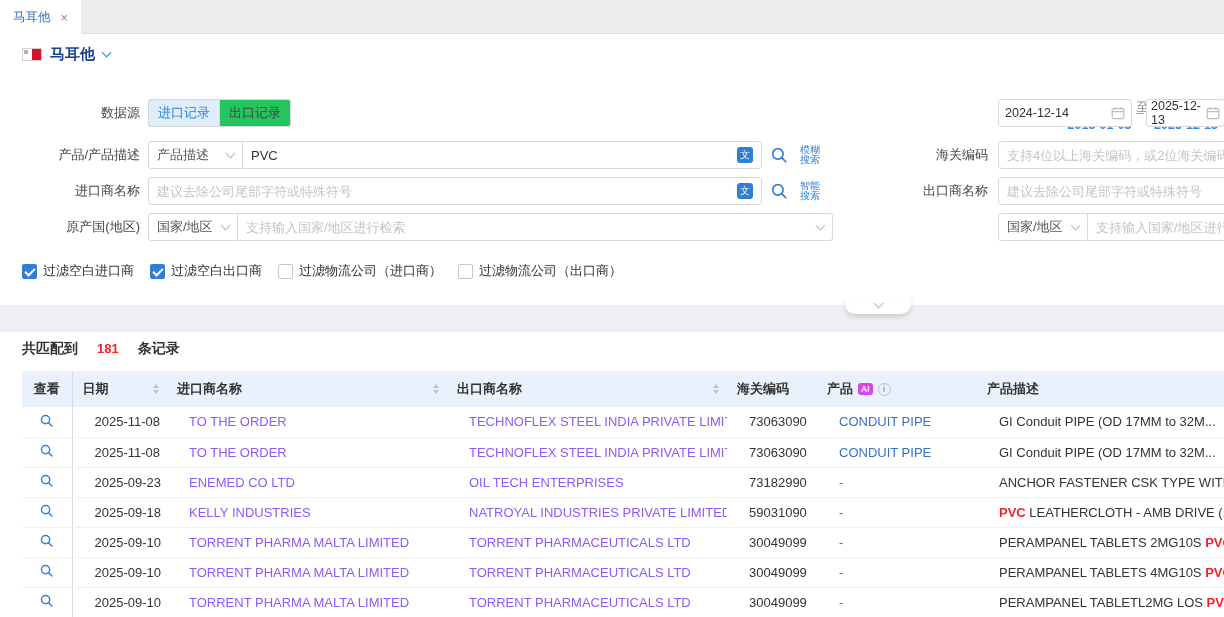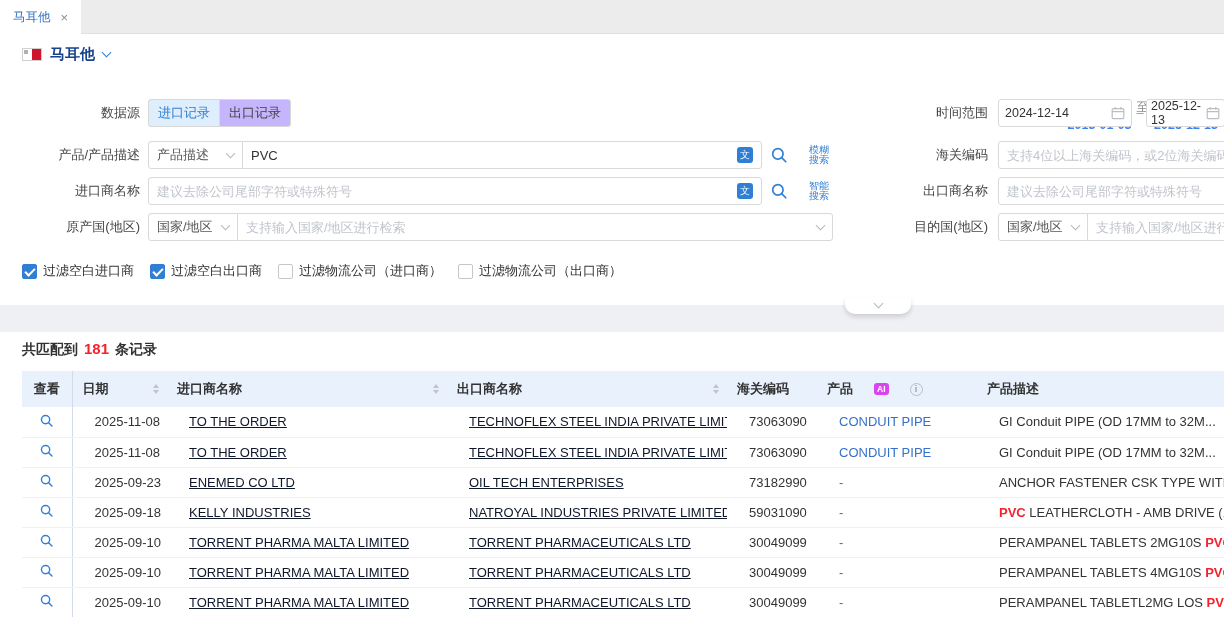--- a/index.html
+++ b/index.html
@@ -34,21 +34,21 @@
 
   .update-range { position:absolute; top:82px; right:6px; display:flex; gap:5px;
                   font-size:12.5px; color:#8a8a8a; align-items:center; }
   .ur-date { color:#3b82f6; font-weight:bold;margin-top:36px; }
 
   .lbl { position:absolute; height:28px; line-height:28px; text-align:right; color:#444; }
   .lbl-l { left:0; width:140px; }
   .lbl-r { left:856px; width:132px; }
 
   .seg { position:absolute; left:148px; top:99px; height:28px; display:flex;
-         border:1px solid #d9d9d9; border-radius:3px; overflow:hidden; background:#c4b5fd; }
+         border:1px solid #d9d9d9; border-radius:3px; overflow:hidden; background:#22c55e; }
   .seg-item { padding:0 9px; line-height:26px; color:#444; cursor:pointer; }
   .seg-item + .seg-item { border-left:1px solid #d9d9d9; }
   .seg-item.active { background:#dfeefc; color:#2e7fd5; }
 
   .date-box { position:absolute; height:28px; border:1px solid #d9d9d9; border-radius:3px;
               background:#fff; display:flex; align-items:center; padding:0 6px; gap:4px;
               font-size:12.5px; color:#333; overflow:hidden; }
   .date-box .cal { margin-left:auto; flex:none; }
   .d1 { left:998px; top:99px; width:134px; }
   .d2 { left:1146px; top:99px; width:79px; padding:0 4px; }
@@ -62,67 +62,67 @@
 
   .input-wrap { position:absolute; height:28px; border:1px solid #d9d9d9; border-radius:3px;
                 background:#fff; display:flex; align-items:center; padding:0 8px; gap:6px; }
   .joined { border-radius:0 3px 3px 0; }
   .input-wrap input { flex:1; min-width:0; border:none; outline:none; font-size:13px;
                       color:#333; font-family:inherit; background:transparent; }
   .input-wrap input::placeholder { color:#c0c4cc; }
   .trans-icon { flex:none; width:16px; height:16px; background:#2e7fd5; border-radius:3px;
                 color:#fff; font-size:10px; line-height:16px; text-align:center; cursor:pointer; }
 
-  .search-mode { position:absolute; height:28px; display:flex; align-items:center; gap:21px;
+  .search-mode { position:absolute; height:28px; display:flex; align-items:center; gap:12px;
                  color:#2e7fd5; cursor:pointer; }
   .mode-text { display:flex; flex-direction:column; font-size:10px; line-height:10.5px; }
 
   .checkbox-row { position:absolute; left:22px; top:262px; display:flex; gap:16px; align-items:center; }
   .cb { display:flex; align-items:center; gap:6px; cursor:pointer; }
   .cb-box { position:relative; width:15px; height:15px; border:1px solid #c6c6c6;
             border-radius:2px; background:#fff; flex:none; }
   .cb-box.checked { background:#2e7fd5; border-color:#2e7fd5; }
   .cb-box.checked::after { content:""; position:absolute; left:4px; top:1px; width:4px; height:8px;
             border:solid #fff; border-width:0 2px 2px 0; transform:rotate(45deg); }
 
   .collapse-pill { position:absolute; left:845px; top:297px; width:66px; height:17px;
                    background:#fff; border-radius:0 0 10px 10px;
                    box-shadow:0 3px 5px rgba(0,0,0,.14); display:flex; align-items:center;
                    justify-content:center; cursor:pointer; z-index:3; }
   .collapse-pill .chev { margin-top:-4px; }
 
   
   .results-card { position:absolute; left:0; top:332px; right:0; height:285px; background:#fff; }
   .summary { position:absolute; left:22px; top:340px; font-size:14px; font-weight:bold; color:#333; }
-  .summary .count { color:#f5222d; font-size:15px; margin:0 6px; }
+  .summary .count { color:#f5222d; font-size:13px; margin:0 19px; }
 
   table.grid { position:absolute; left:22px; top:371px; width:1255px; border-collapse:collapse;
                table-layout:fixed; font-size:13px; }
   table.grid th { height:36px; background:#e9f1fc; font-weight:bold; color:#333;
                   text-align:left; padding:0 0 0 10px; position:relative; white-space:nowrap;
                   overflow:hidden; }
   table.grid td { height:30px; padding:0 0 0 22px; border-bottom:1px solid #eef1f6;
                   white-space:nowrap; overflow:hidden; }
   .c-first { text-align:center !important; padding:0 !important;
              border-right:1px solid #d3dbe8; }
   .sort { position:absolute; right:8px; top:50%; transform:translateY(-50%);
           display:flex; flex-direction:column; gap:2px; cursor:pointer; }
   .tri-up { width:0; height:0; border-left:3.5px solid transparent; border-right:3.5px solid transparent;
             border-bottom:4px solid #c0c4cc; }
   .tri-down { width:0; height:0; border-left:3.5px solid transparent; border-right:3.5px solid transparent;
             border-top:4px solid #c0c4cc; }
-  .th-flex { display:flex; align-items:center; gap:21px; }
+  .th-flex { display:flex; align-items:center; gap:5px; }
   .ai-badge { display:inline-block; background:#d946ef; color:#fff; font-size:8.5px; font-weight:bold;
               border-radius:3px; padding:1px 3px; line-height:10px; }
   .info-icon { display:inline-block; width:13px; height:13px; border:1px solid #b9bec7;
                border-radius:50%; color:#9aa1ab; font-size:9px; line-height:11px;
                text-align:center; font-style:normal; cursor:pointer; }
   .info-icon::after { content:"i"; }
   .view-btn { cursor:pointer; display:inline-flex; align-items:center; justify-content:center; }
-  .link { color:#0f172a; cursor:pointer;text-decoration:underline; }
+  .link { color:#8b5cf6; cursor:pointer; }
   .plink { color:#3671c9; cursor:pointer; }
   .dash { color:#666; }
   .hl { color:#f5222d; font-weight:bold; }
 </style>
 </head>
 <body>
 
 <div class="screen">
 
   <div class="tabstrip">
@@ -148,21 +148,20 @@
     <span class="ur-date">2013-01-03</span>
     <span>至</span>
     <span class="ur-date">2025-12-13</span>
   </div>
 
   <div class="lbl lbl-l" style="top:99px">数据源</div>
   <div class="seg">
     <div class="seg-item active">进口记录</div>
     <div class="seg-item">出口记录</div>
   </div>
-  <div class="lbl lbl-r" style="top:99px">时间范围</div>
   <div class="date-box d1">
     <span>2024-12-14</span>
     <svg class="cal" width="14" height="14" viewBox="0 0 14 14">
       <rect x="1.2" y="2.6" width="11.6" height="10" rx="1" fill="none" stroke="#b9bec6" stroke-width="1.2"></rect>
       <line x1="1.2" y1="5.6" x2="12.8" y2="5.6" stroke="#b9bec6" stroke-width="1.2"></line>
       <line x1="4.2" y1="1" x2="4.2" y2="3.4" stroke="#b9bec6" stroke-width="1.2"></line>
       <line x1="9.8" y1="1" x2="9.8" y2="3.4" stroke="#b9bec6" stroke-width="1.2"></line>
     </svg>
   </div>
   <div class="date-dash">–</div>
@@ -222,21 +221,20 @@
 
   <div class="lbl lbl-l" style="top:213px">原产国(地区)</div>
   <div class="sel sel-left" style="left:148px;top:213px;width:90px">
     <span>国家/地区</span>
     <span class="chev chev-gray"></span>
   </div>
   <div class="input-wrap joined" style="left:237px;top:213px;width:596px">
     <input placeholder="支持输入国家/地区进行检索" style="">
     <span class="chev chev-gray"></span>
   </div>
-  <div class="lbl lbl-r" style="top:213px">目的国(地区)</div>
   <div class="sel sel-left" style="left:998px;top:213px;width:90px">
     <span>国家/地区</span>
     <span class="chev chev-gray"></span>
   </div>
   <div class="input-wrap joined" style="left:1087px;top:213px;width:200px">
     <input placeholder="支持输入国家/地区进行检索" style="">
   </div>
 
   <div class="checkbox-row">
   <label class="cb">

